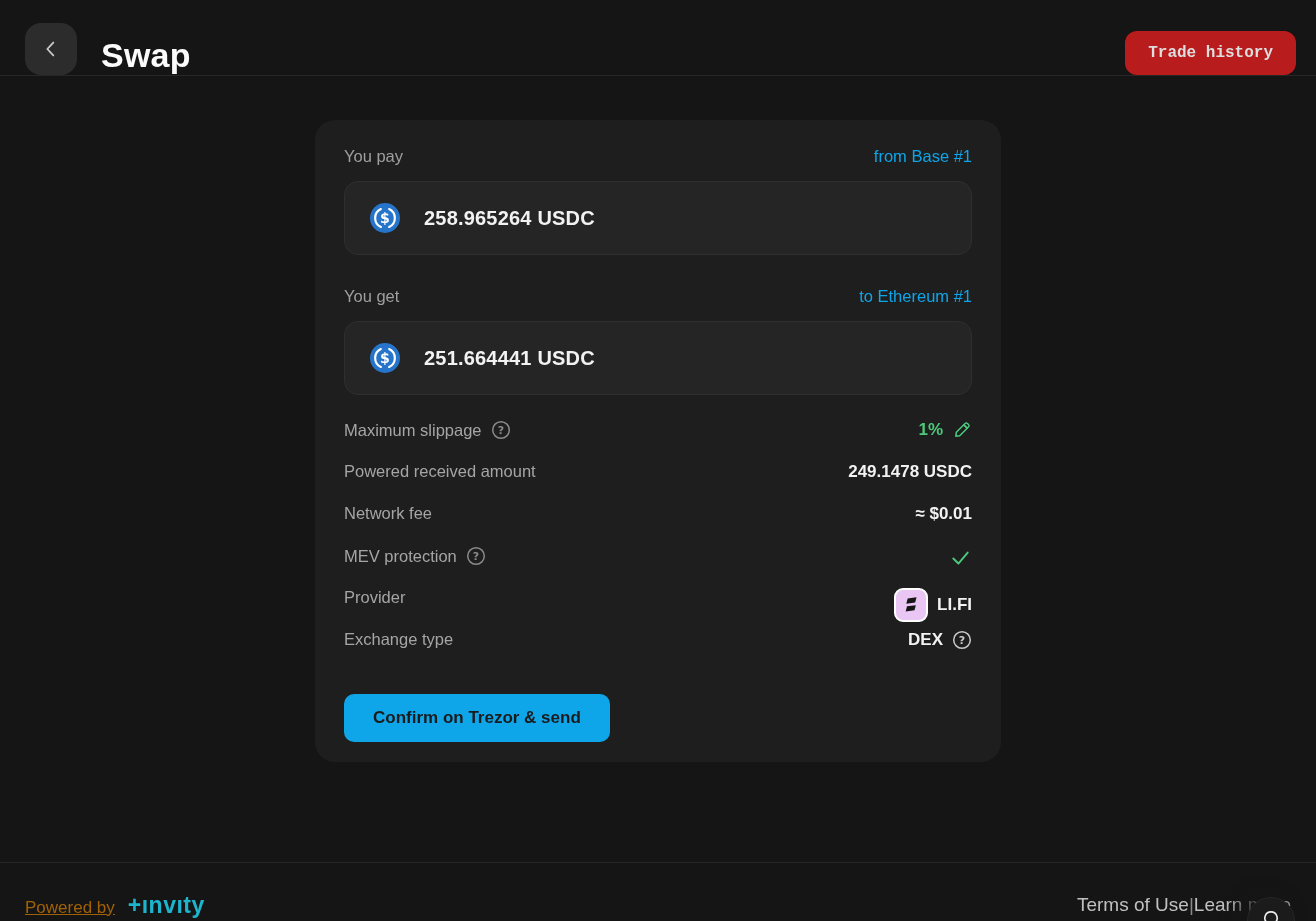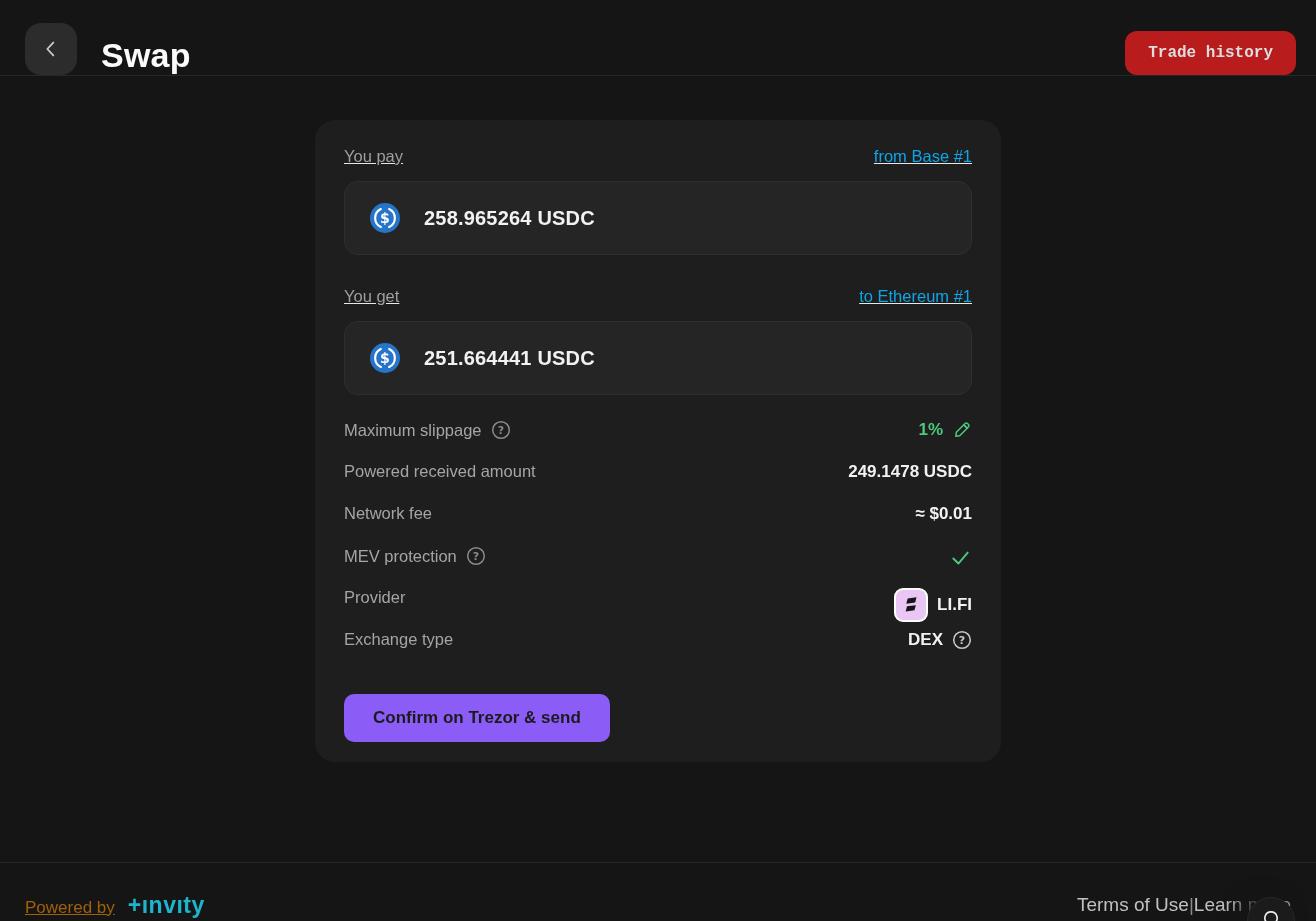--- a/index.html
+++ b/index.html
@@ -54,21 +54,20 @@
     margin: 44px auto 0;
     background: #1e1e1e;
     border-radius: 20px;
     padding: 27px 29px 24px;
   }
   .field-header {
     display: flex;
     justify-content: space-between;
     align-items: center;
     font-size: 16.5px;
-    text-decoration: underline;
   }
   .field-label { color: #9f9f9f; }
   .field-account { color: #0ea5e9; }
   .amount-box {
     margin-top: 15px;
     height: 74px;
     background: #252525;
     border: 1px solid #2f2f2f;
     border-radius: 14px;
     display: flex;
@@ -111,21 +110,21 @@
     border: 2px solid #ffffff;
     border-radius: 9px;
     display: flex; align-items: center; justify-content: center;
   }
 
   
   .confirm-btn {
     margin-top: 22px;
     height: 48px;
     padding: 0 29px;
-    background: #8b5cf6;
+    background: #0ea5e9;
     color: #1b1b1b;
     border: none;
     border-radius: 10px;
     font-size: 17px;
     font-weight: 700;
     font-family: inherit;
     cursor: pointer;
   }
 
   

